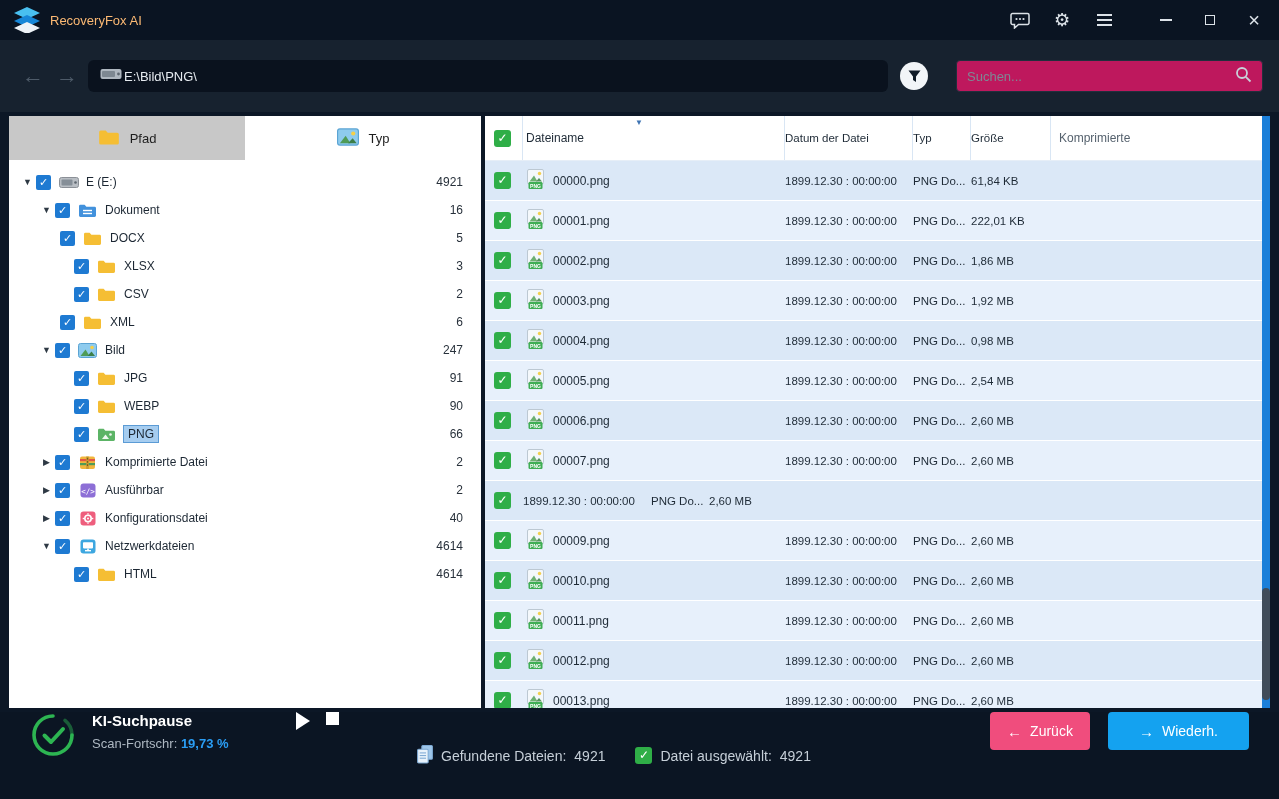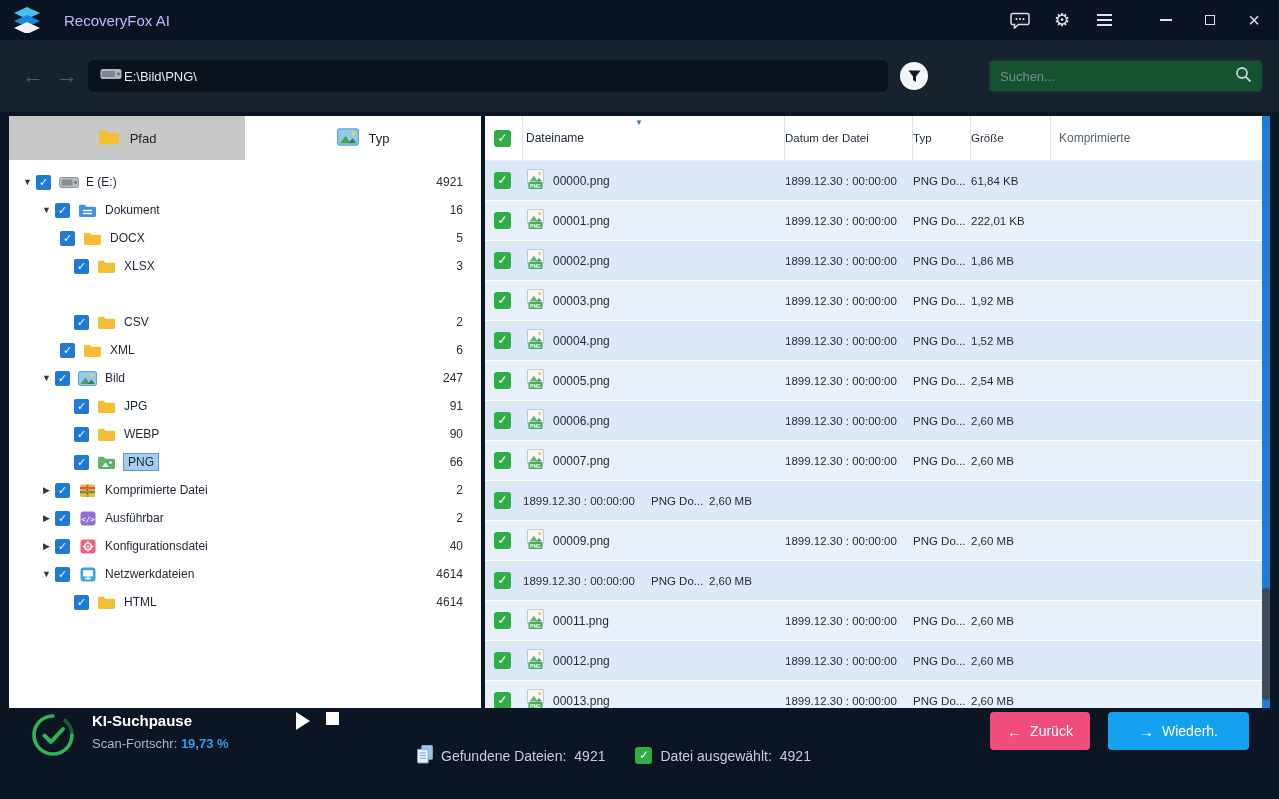--- a/index.html
+++ b/index.html
@@ -3,38 +3,38 @@
 <meta charset="utf-8">
 <style>
   * { margin:0; padding:0; box-sizing:border-box; }
   html,body { width:1279px; height:799px; overflow:hidden; }
   body { font-family:"Liberation Sans", sans-serif; background:#0c1726; }
   .window { width:100%; height:100%; display:flex; flex-direction:column; }
 
   
   .titlebar { height:40px; background:#0a1422; display:flex; align-items:center; padding:0 12px; flex:none; }
   .logo { width:30px; height:28px; display:flex; align-items:center; justify-content:center; }
-  .app-title { color:#c4b5fd; font-size:15px; margin-left:22px; }
+  .app-title { color:#fdba74; font-size:13px; margin-left:8px; }
   .tb-right { margin-left:auto; display:flex; align-items:center; gap:16px; }
   .tb-btn { width:26px; height:26px; display:flex; align-items:center; justify-content:center; color:#dde3e9; cursor:default; }
   .gear-glyph { font-size:18px; line-height:1; }
   .hamburger { display:flex; flex-direction:column; gap:3px; }
   .hamburger i { display:block; width:15px; height:2px; background:#dde3e9; }
   .win-controls { display:flex; align-items:center; gap:18px; margin-left:20px; }
   .min-bar { width:12px; height:2px; background:#dde3e9; }
   .max-box { width:10px; height:10px; border:1.6px solid #dde3e9; }
   .close-x { font-size:20px; line-height:1; }
 
   
   .toolbar { height:72px; background:#17222f; display:flex; align-items:center; padding:0 16px; flex:none; }
   .nav-arrow { width:34px; text-align:center; font-size:22px; color:#4e5b69; flex:none; }
   .addressbar { width:800px; height:32px; background:#0a121e; border-radius:6px; display:flex; align-items:center; padding:0 12px; gap:2px; margin-left:4px; }
   .address-text { color:#e6ebf0; font-size:13px; }
   .filter-btn { width:28px; height:28px; border-radius:50%; background:#f2f5f8; display:flex; align-items:center; justify-content:center; margin-left:12px; flex:none; }
-  .searchbox { margin-left:auto; width:274px; height:32px; background:#14532d; border:1px solid #222e3d; border-radius:4px; display:flex; align-items:center; padding:0 10px; }
+  .searchbox { margin-left:auto; width:307px; height:32px; background:#be185d; border:1px solid #222e3d; border-radius:4px; display:flex; align-items:center; padding:0 10px; }
   .searchbox input { flex:1; background:transparent; border:none; outline:none; color:#cfd6dd; font-size:13px; font-family:inherit; }
   .searchbox input::placeholder { color:#7e8894; }
 
   
   .content { flex:1; min-height:0; display:flex; gap:4px; padding:4px 9px; background:#0c1726; }
 
   
   .sidebar { width:472px; background:#fff; display:flex; flex-direction:column; flex:none; }
   .tabs { height:44px; display:flex; flex:none; }
   .tab { flex:1; display:flex; align-items:center; justify-content:center; gap:10px; font-size:13px; color:#1e1e1e; cursor:default; }
@@ -225,21 +225,21 @@
             <span class="arrow"></span>
             <span class="cb"></span>
             <span class="ticon">
               <svg width="19" height="15" viewBox="0 0 19 15">
                 <path d="M1 3.2Q1 1.8 2.4 1.8H6.6L8.4 3.8H16.6Q18 3.8 18 5.2V12.6Q18 14 16.6 14H2.4Q1 14 1 12.6Z" fill="#f5be34"></path>
               </svg>
             </span>
             <span class="tlabel">XLSX</span>
             <span class="tcount">3</span>
           </div>
-          <div class="tree-row" style="padding-left: 50px; margin-top: 28px;">
+          <div class="tree-row" style="padding-left: 50px;">
             <span class="arrow"></span>
             <span class="cb"></span>
             <span class="ticon">
               <svg width="19" height="15" viewBox="0 0 19 15">
                 <path d="M1 3.2Q1 1.8 2.4 1.8H6.6L8.4 3.8H16.6Q18 3.8 18 5.2V12.6Q18 14 16.6 14H2.4Q1 14 1 12.6Z" fill="#f5be34"></path>
               </svg>
             </span>
             <span class="tlabel">CSV</span>
             <span class="tcount">2</span>
           </div>
@@ -492,21 +492,21 @@
                   <path d="M3.5 12.5 L8 6.5 L11.5 12.5Z" fill="#6cb071"></path>
                   <path d="M10 12.5 L13 9 L16 12.5Z" fill="#54935c"></path>
                   <circle cx="13.5" cy="4.5" r="1.7" fill="#f3cf4e"></circle>
                   <rect x="2.5" y="13" width="14" height="7" rx="1.2" fill="#3fae54"></rect>
                   <text x="9.5" y="18.6" font-size="5" font-weight="bold" fill="#fff" text-anchor="middle" font-family="Liberation Sans, sans-serif">PNG</text>
                 </svg></span>
               <span>00004.png</span>
             </span>
             <span class="col c-date">1899.12.30 : 00:00:00</span>
             <span class="col c-type">PNG Do...</span>
-            <span class="col c-size">1,52 MB</span>
+            <span class="col c-size">0,98 MB</span>
             <span class="col c-det"></span>
           </div>
           <div class="trow alt">
             <span class="col c-cb">
               <span class="gcb"></span>
             </span>
             <span class="col c-name">
               <span><svg width="19" height="21" viewBox="0 0 19 21">
                   <rect x="1.5" y="0.5" width="16" height="14.5" rx="1.5" fill="#f4f8fb" stroke="#bcc8d2"></rect>
                   <path d="M3.5 12.5 L8 6.5 L11.5 12.5Z" fill="#6cb071"></path>
@@ -587,20 +587,31 @@
               <span>00009.png</span>
             </span>
             <span class="col c-date">1899.12.30 : 00:00:00</span>
             <span class="col c-type">PNG Do...</span>
             <span class="col c-size">2,60 MB</span>
             <span class="col c-det"></span>
           </div>
           <div class="trow">
             <span class="col c-cb">
               <span class="gcb"></span>
+            </span>
+            <span class="col c-name">
+              <span><svg width="19" height="21" viewBox="0 0 19 21">
+                  <rect x="1.5" y="0.5" width="16" height="14.5" rx="1.5" fill="#f4f8fb" stroke="#bcc8d2"></rect>
+                  <path d="M3.5 12.5 L8 6.5 L11.5 12.5Z" fill="#6cb071"></path>
+                  <path d="M10 12.5 L13 9 L16 12.5Z" fill="#54935c"></path>
+                  <circle cx="13.5" cy="4.5" r="1.7" fill="#f3cf4e"></circle>
+                  <rect x="2.5" y="13" width="14" height="7" rx="1.2" fill="#3fae54"></rect>
+                  <text x="9.5" y="18.6" font-size="5" font-weight="bold" fill="#fff" text-anchor="middle" font-family="Liberation Sans, sans-serif">PNG</text>
+                </svg></span>
+              <span>00010.png</span>
             </span>
             <span class="col c-date">1899.12.30 : 00:00:00</span>
             <span class="col c-type">PNG Do...</span>
             <span class="col c-size">2,60 MB</span>
             <span class="col c-det"></span>
           </div>
           <div class="trow alt">
             <span class="col c-cb">
               <span class="gcb"></span>
             </span>

